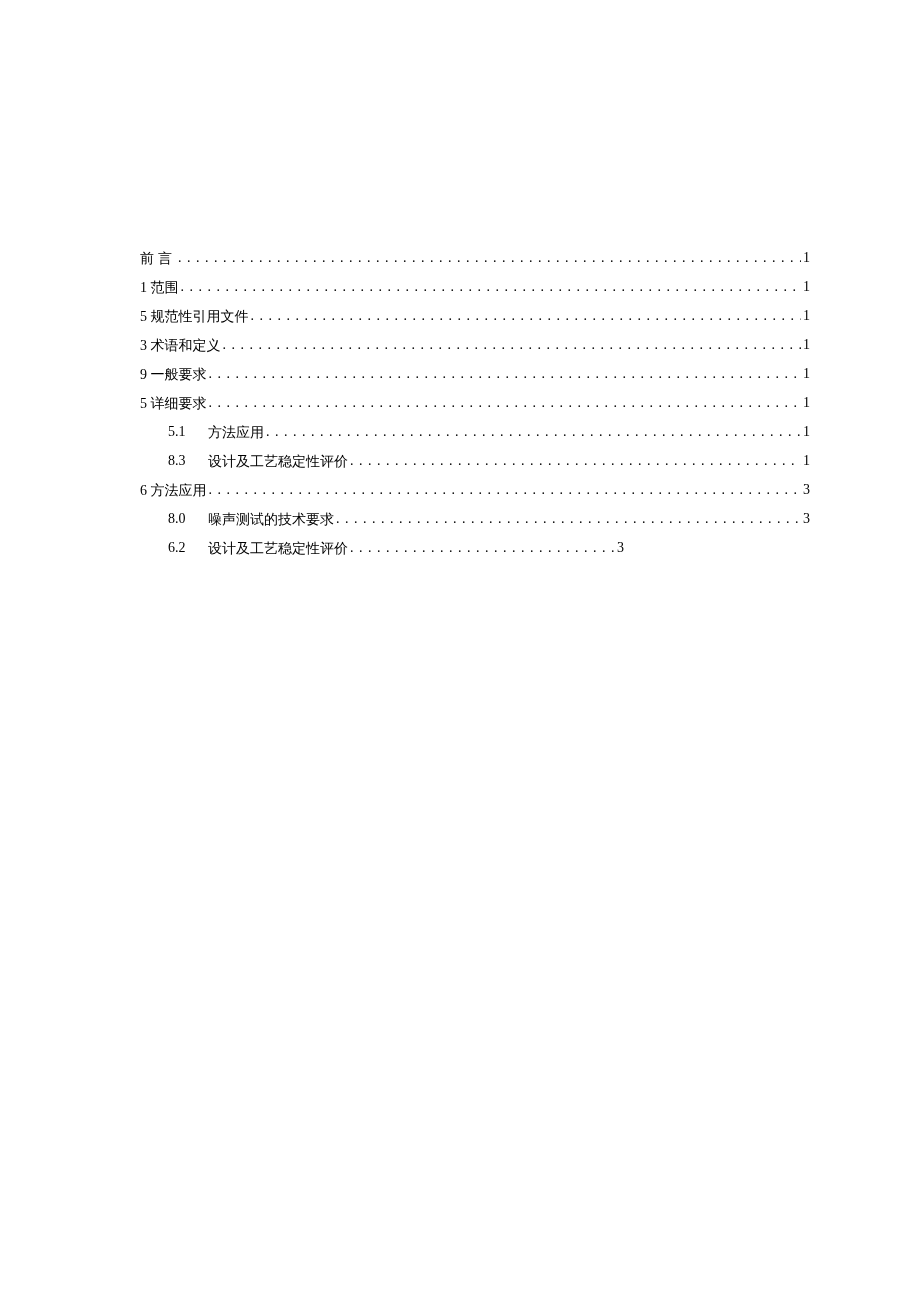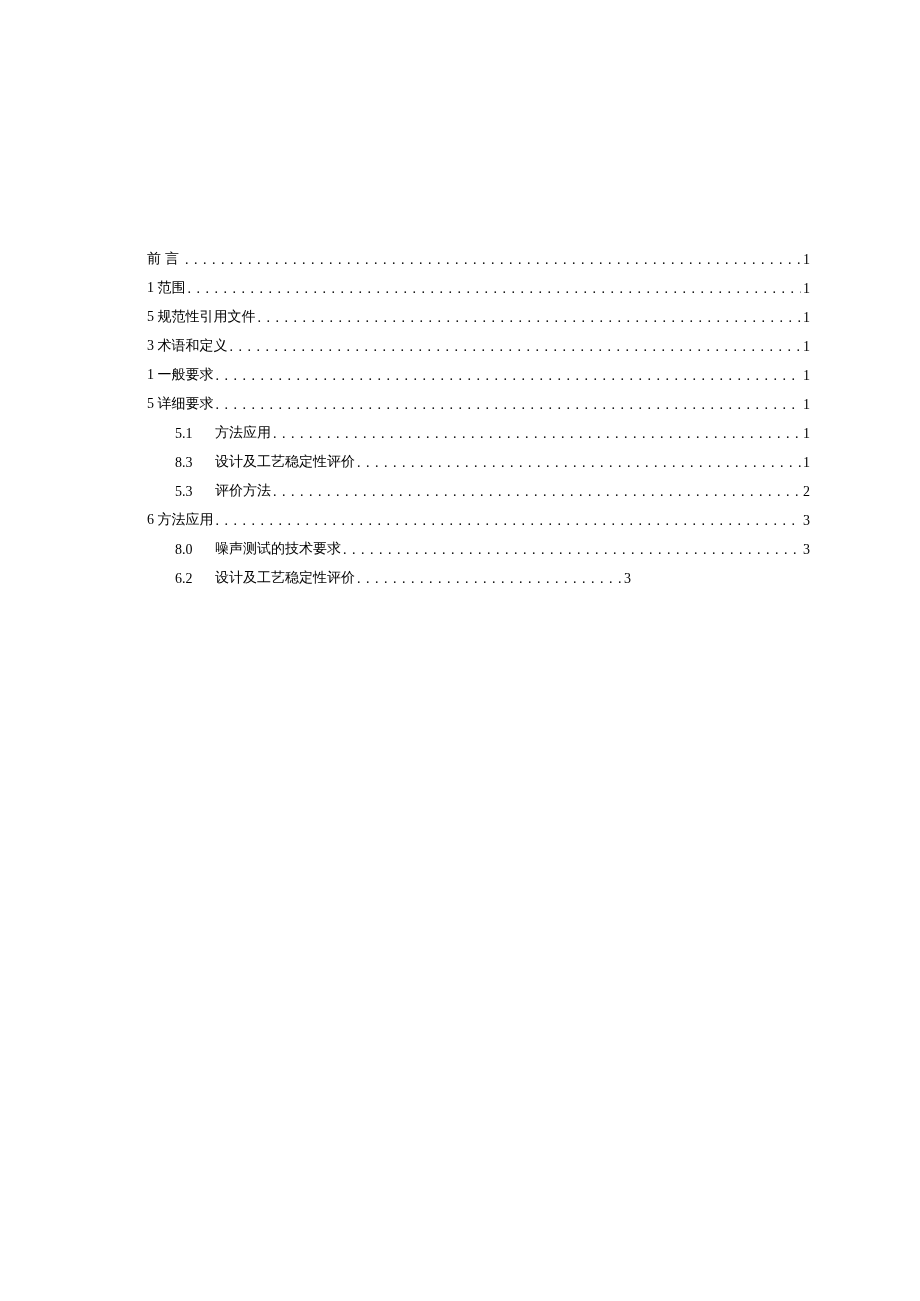--- a/index.html
+++ b/index.html
@@ -14,24 +14,23 @@
       font-family: "SimSun", "宋体", serif;
       font-size: 14px;
       color: #000000;
       padding: 250px 110px 0 140px;
     }
     .toc-container {
       width: 100%;
     }
     .toc-row {
       display: flex;
-      align-items: flex-end;
+      align-items: flex-start;
       margin-bottom: 11px;
       white-space: nowrap;
-      margin-left: 7px;
     }
     .toc-label {
       flex-shrink: 0;
     }
     .toc-dots {
       flex: 1;
       overflow: hidden;
       letter-spacing: 1px;
       margin: 0 2px;
     }
@@ -80,21 +79,21 @@
     <span class="toc-page">1</span>
   </div>
 
   <div class="toc-row">
     <span class="toc-label">3 术语和定义</span>
     <span class="toc-dots"></span>
     <span class="toc-page">1</span>
   </div>
 
   <div class="toc-row">
-    <span class="toc-label">1 一般要求</span>
+    <span class="toc-label">9 一般要求</span>
     <span class="toc-dots"></span>
     <span class="toc-page">1</span>
   </div>
 
   <div class="toc-row">
     <span class="toc-label">5 详细要求</span>
     <span class="toc-dots"></span>
     <span class="toc-page">1</span>
   </div>
 
@@ -105,26 +104,20 @@
     <span class="toc-page">1</span>
   </div>
 
   <div class="toc-row toc-sub">
     <span class="toc-num">8.3</span>
     <span class="toc-label">设计及工艺稳定性评价</span>
     <span class="toc-dots"></span>
     <span class="toc-page">1</span>
   </div>
 
-  <div class="toc-row toc-sub">
-    <span class="toc-num">5.3</span>
-    <span class="toc-label">评价方法</span>
-    <span class="toc-dots"></span>
-    <span class="toc-page">2</span>
-  </div>
 
   <div class="toc-row">
     <span class="toc-label">6 方法应用</span>
     <span class="toc-dots"></span>
     <span class="toc-page">3</span>
   </div>
 
   <div class="toc-row toc-sub">
     <span class="toc-num">8.0</span>
     <span class="toc-label">噪声测试的技术要求</span>

